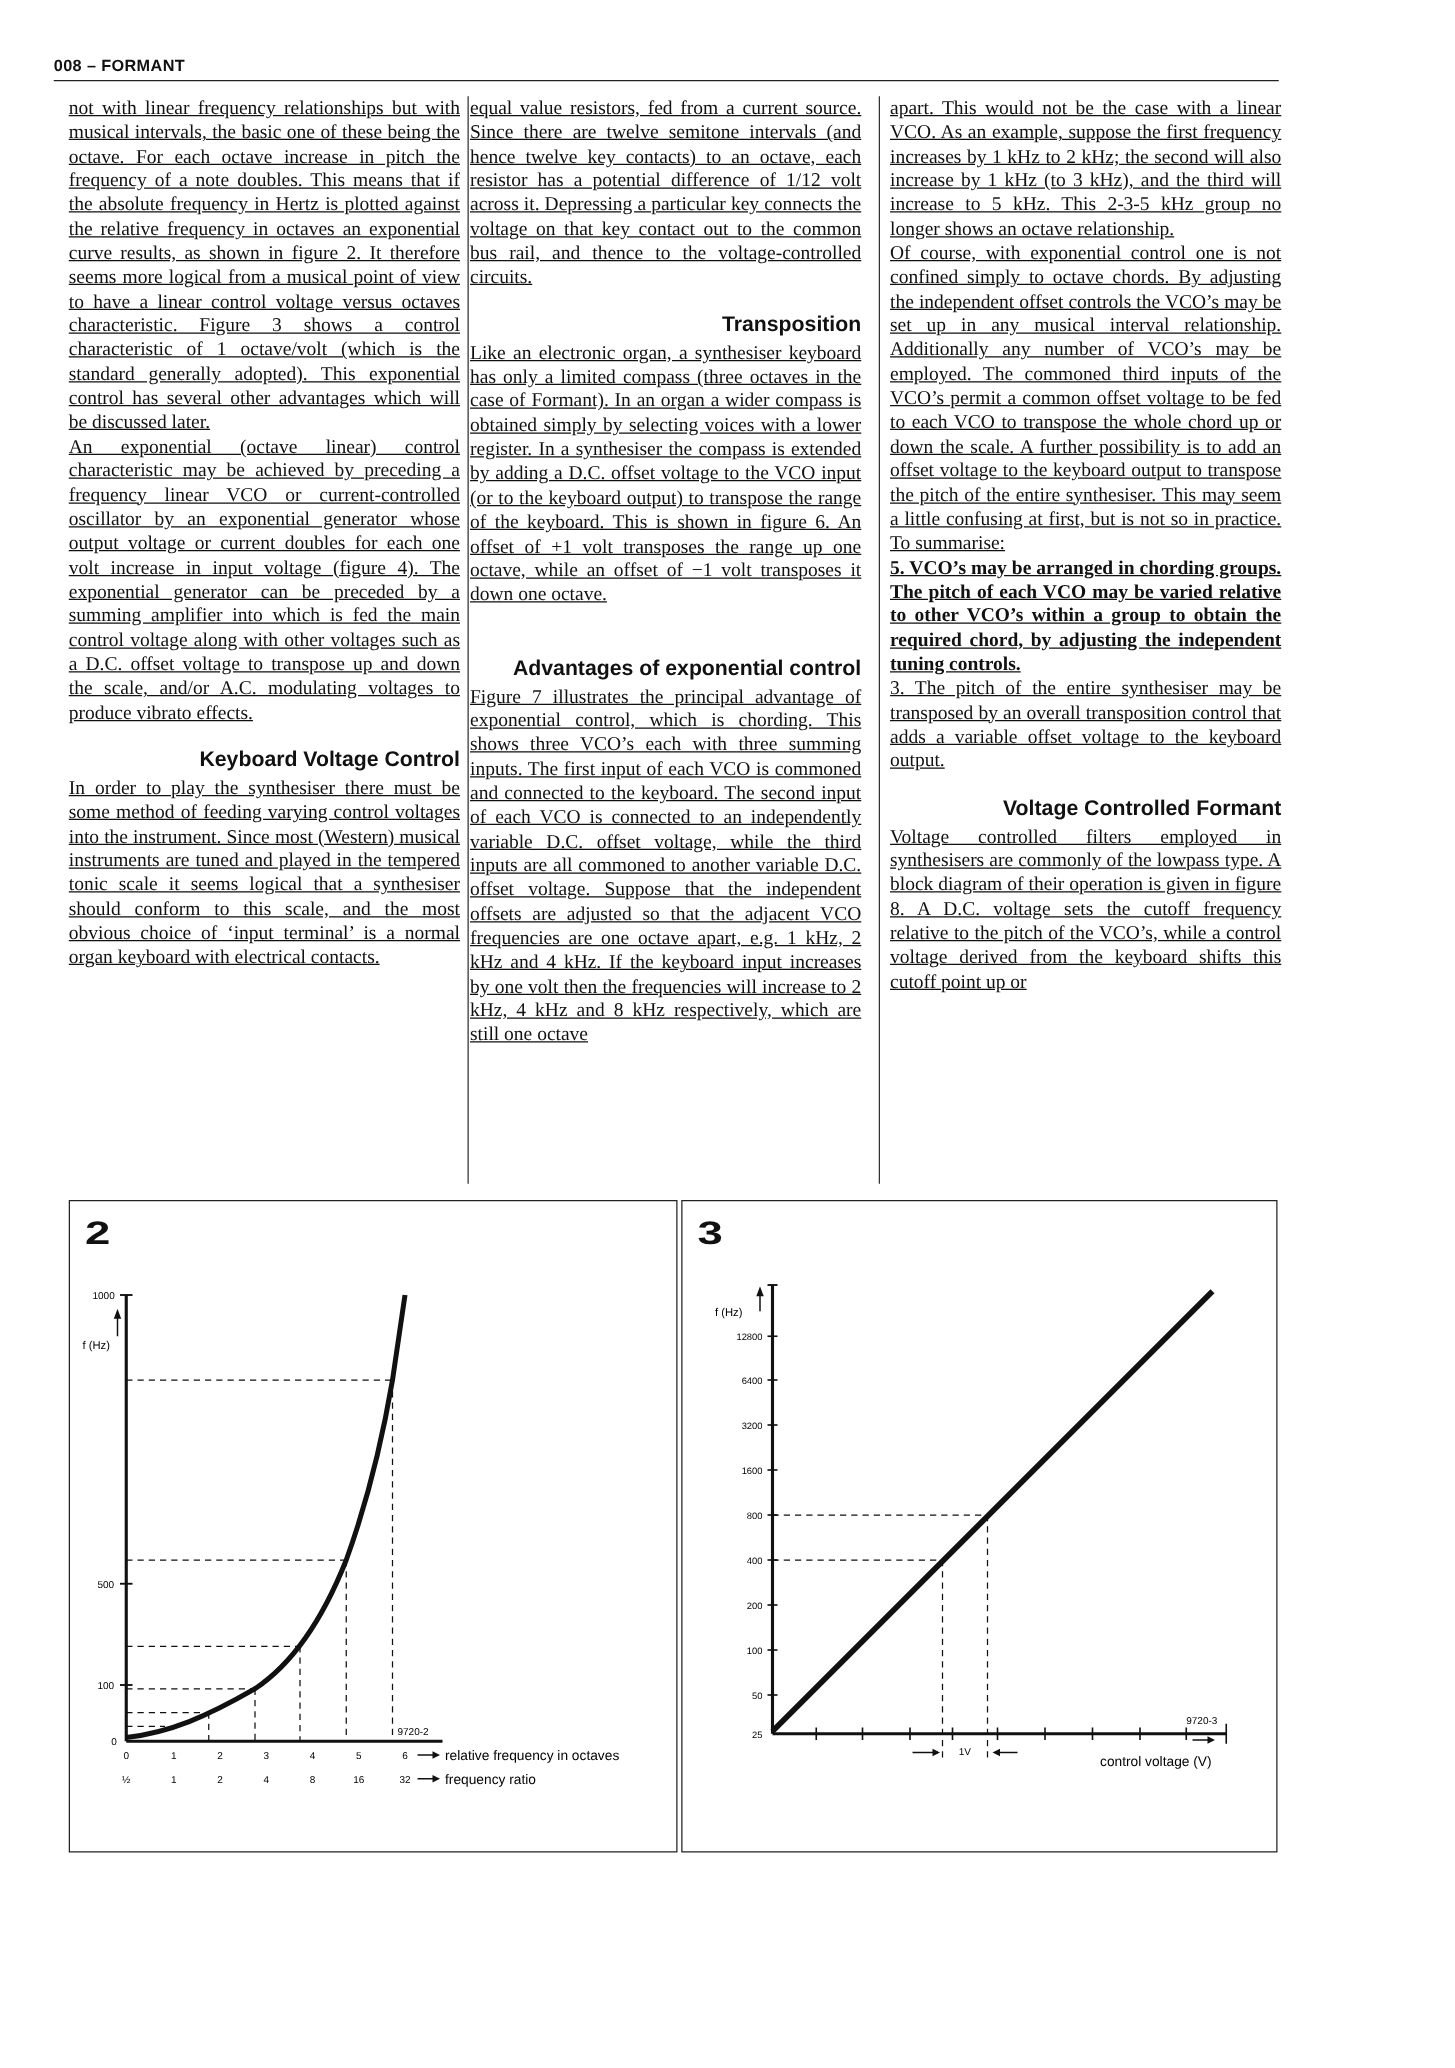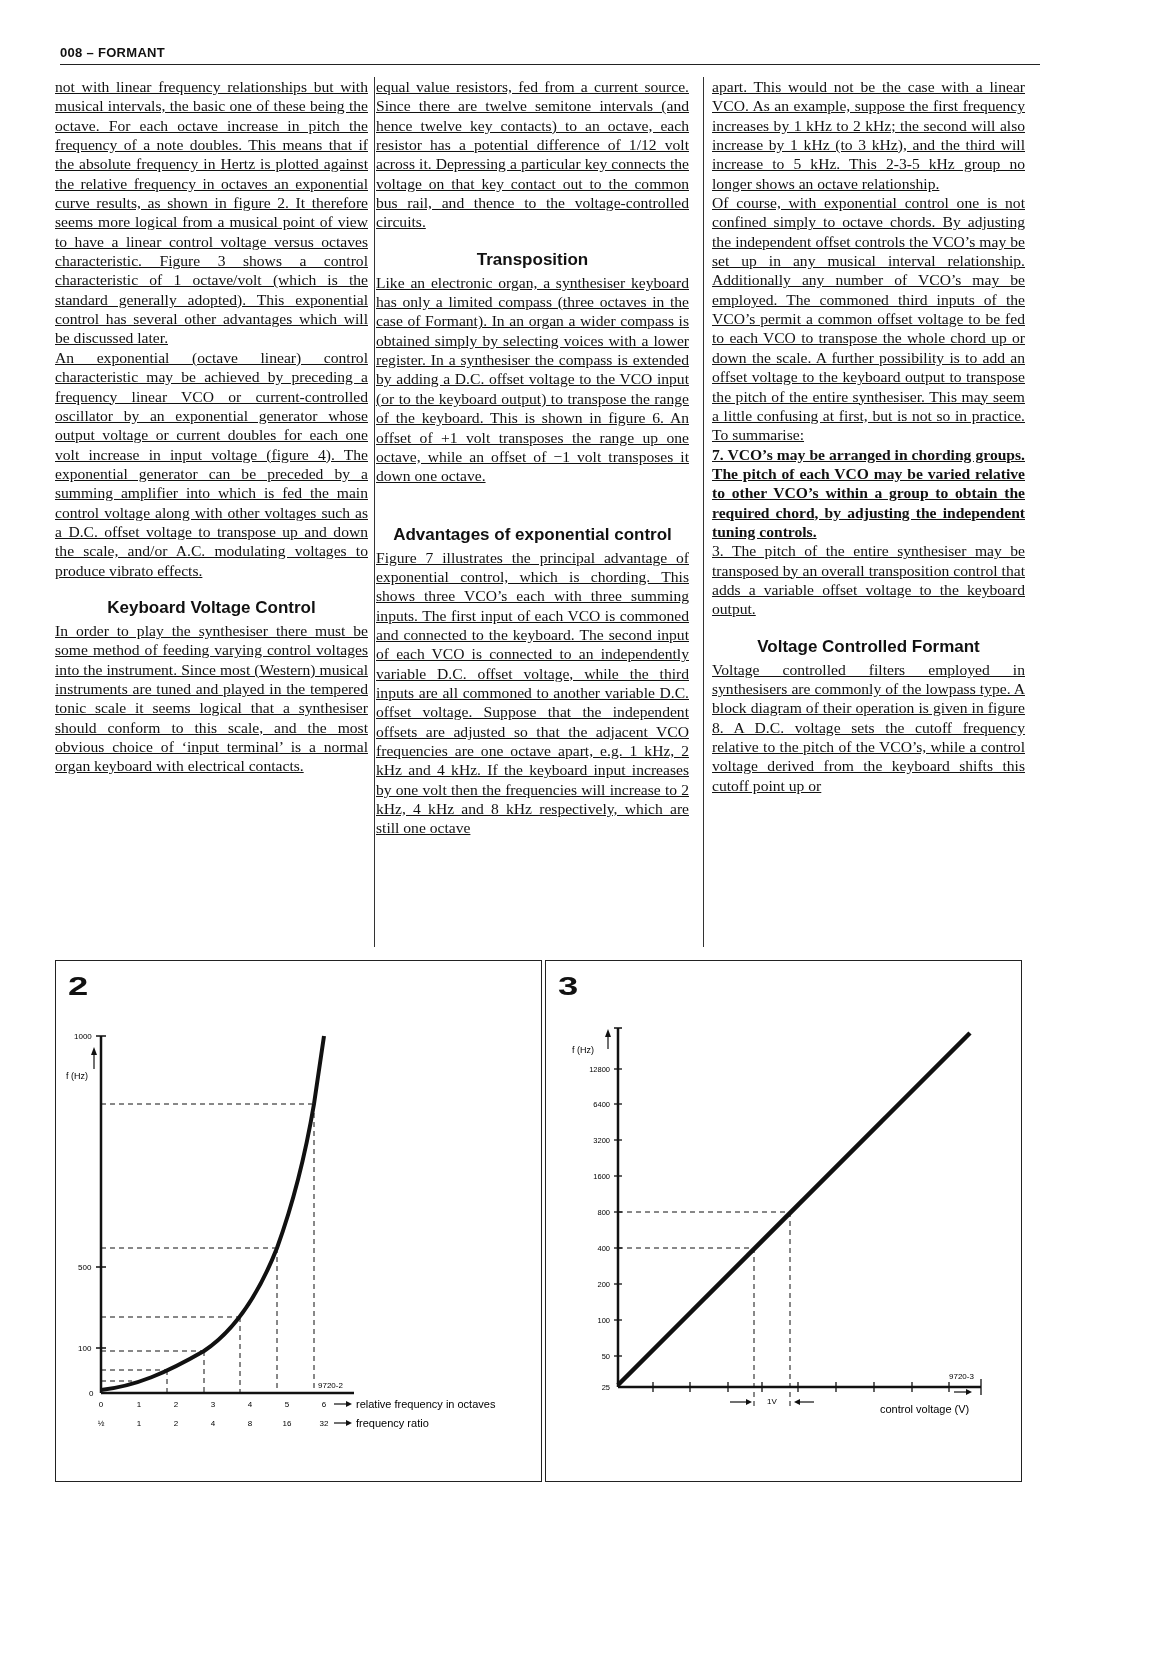--- a/index.html
+++ b/index.html
@@ -1,27 +1,27 @@
 <!DOCTYPE html>
 <html><head>
 <meta charset="utf-8">
 <style>
   html,body{margin:0;padding:0;background:#ffffff;}
   body{width:1164px;height:1654px;position:relative;overflow:hidden;color:#111;}
-  .header{position:absolute;left:60px;top:44px;width:980px;height:20px;border-bottom:1.5px solid #222;}
+  .header{position:absolute;left:43px;top:44px;width:980px;height:20px;border-bottom:1.5px solid #222;}
   .header span{font-family:"Liberation Sans",sans-serif;font-size:13px;font-weight:bold;letter-spacing:0.3px;position:absolute;left:0;top:1px;}
   .col{position:absolute;top:77px;width:313px;font-family:"Liberation Serif",serif;font-size:15.6px;line-height:19.35px;text-align:justify;}
   .col p{margin:0;text-decoration:underline;}
   .c1{left:55px;}
   .c2{left:376px;}
   .c3{left:712px;}
   .rule{position:absolute;top:77px;width:1px;height:870px;background:#333;}
   .r1{left:374px;}
   .r2{left:703px;}
-  h3{font-family:"Liberation Sans",sans-serif;font-weight:bold;font-size:17px;margin:18px 0 3px 0;line-height:20px;text-align:center;}
+  h3{font-family:"Liberation Sans",sans-serif;font-weight:bold;font-size:17px;margin:18px 0 3px 0;line-height:20px;text-align:right;}
   .b{font-weight:bold;}
   .fig{position:absolute;top:960px;height:520px;border:1.5px solid #222;background:#fff;}
   .f2{left:55px;width:485px;}
   .f3{left:545px;width:475px;}
   .fignum{position:absolute;left:12px;top:10px;font-family:"Liberation Sans",sans-serif;font-weight:900;font-size:26px;transform:scaleX(1.4);transform-origin:left;}
   svg text{font-family:"Liberation Sans",sans-serif;}
 </style>
 </head>
 <body>
 
@@ -43,21 +43,21 @@
   <p>equal value resistors, fed from a current source. Since there are twelve semitone intervals (and hence twelve key contacts) to an octave, each resistor has a potential difference of 1/12 volt across it. Depressing a particular key connects the voltage on that key contact out to the common bus rail, and thence to the voltage-controlled circuits.</p>
   <h3>Transposition</h3>
   <p>Like an electronic organ, a synthesiser keyboard has only a limited compass (three octaves in the case of Formant). In an organ a wider compass is obtained simply by selecting voices with a lower register. In a synthesiser the compass is extended by adding a D.C. offset voltage to the VCO input (or to the keyboard output) to transpose the range of the keyboard. This is shown in figure 6. An offset of +1 volt transposes the range up one octave, while an offset of −1 volt transposes it down one octave.</p>
   <h3 style="margin-top:39px">Advantages of exponential control</h3>
   <p>Figure 7 illustrates the principal advantage of exponential control, which is chording. This shows three VCO’s each with three summing inputs. The first input of each VCO is commoned and connected to the keyboard. The second input of each VCO is connected to an independently variable D.C. offset voltage, while the third inputs are all commoned to another variable D.C. offset voltage. Suppose that the independent offsets are adjusted so that the adjacent VCO frequencies are one octave apart, e.g. 1 kHz, 2 kHz and 4 kHz. If the keyboard input increases by one volt then the frequencies will increase to 2 kHz, 4 kHz and 8 kHz respectively, which are still one octave</p>
 </div>
 
 <div class="col c3">
   <p>apart. This would not be the case with a linear VCO. As an example, suppose the first frequency increases by 1 kHz to 2 kHz; the second will also increase by 1 kHz (to 3 kHz), and the third will increase to 5 kHz. This 2-3-5 kHz group no longer shows an octave relationship.</p>
   <p>Of course, with exponential control one is not confined simply to octave chords. By adjusting the independent offset controls the VCO’s may be set up in any musical interval relationship. Additionally any number of VCO’s may be employed. The commoned third inputs of the VCO’s permit a common offset voltage to be fed to each VCO to transpose the whole chord up or down the scale. A further possibility is to add an offset voltage to the keyboard output to transpose the pitch of the entire synthesiser. This may seem a little confusing at first, but is not so in practice. To summarise:</p>
-  <p class="b">7. VCO’s may be arranged in chording groups. The pitch of each VCO may be varied relative to other VCO’s within a group to obtain the required chord, by adjusting the independent tuning controls.</p>
+  <p class="b">5. VCO’s may be arranged in chording groups. The pitch of each VCO may be varied relative to other VCO’s within a group to obtain the required chord, by adjusting the independent tuning controls.</p>
   <p>3. The pitch of the entire synthesiser may be transposed by an overall transposition control that adds a variable offset voltage to the keyboard output.</p>
   <h3>Voltage Controlled Formant</h3>
   <p>Voltage controlled filters employed in synthesisers are commonly of the lowpass type. A block diagram of their operation is given in figure 8. A D.C. voltage sets the cutoff frequency relative to the pitch of the VCO’s, while a control voltage derived from the keyboard shifts this cutoff point up or</p>
 </div>
 
 <div class="fig f2">
   <div class="fignum">2</div>
   <svg width="485" height="520" viewBox="0 0 485 520">
 
     <line x1="45" y1="75" x2="45" y2="432" stroke="#111" stroke-width="2.5"></line>

